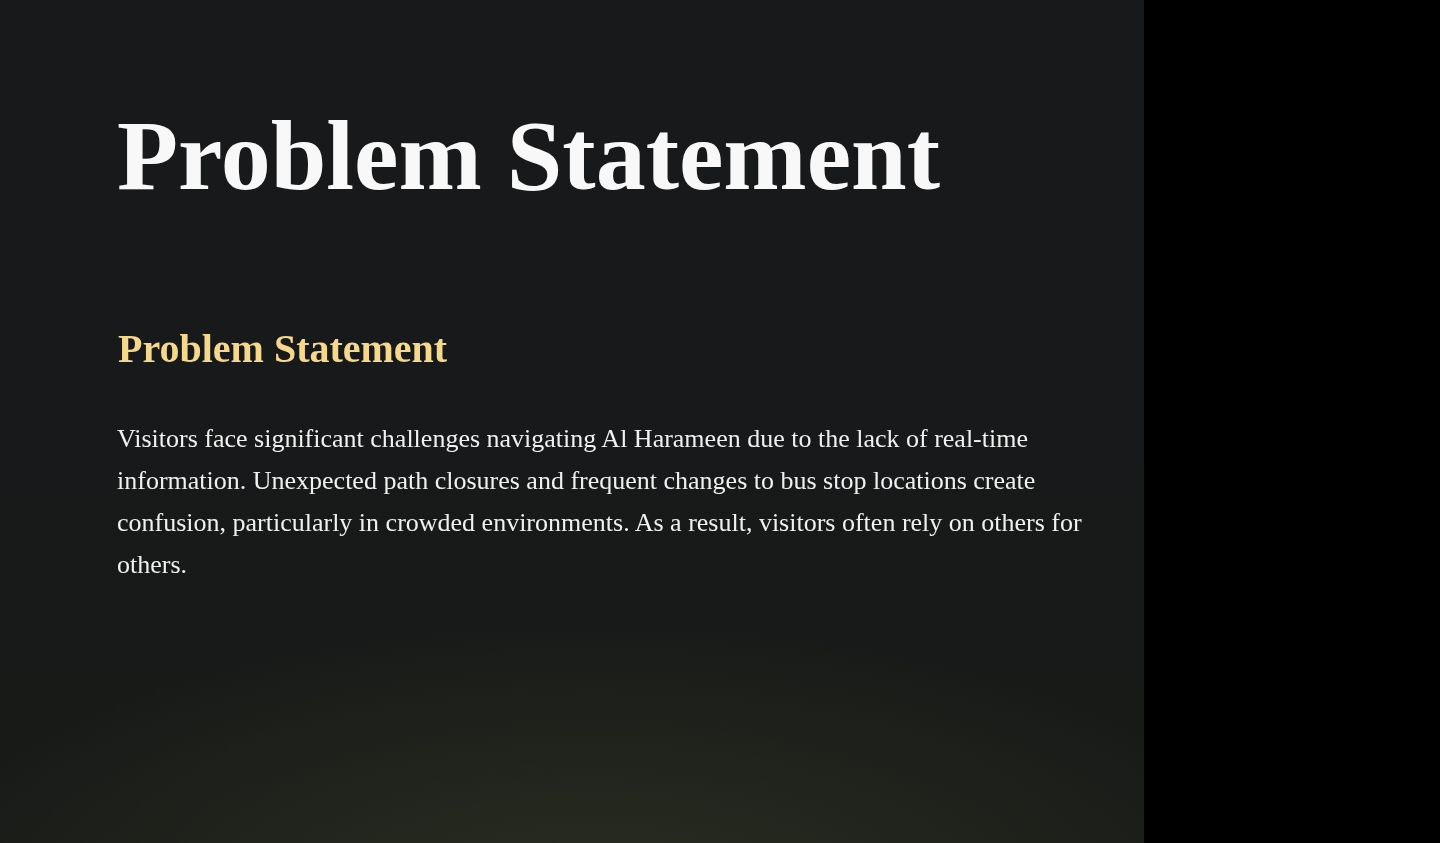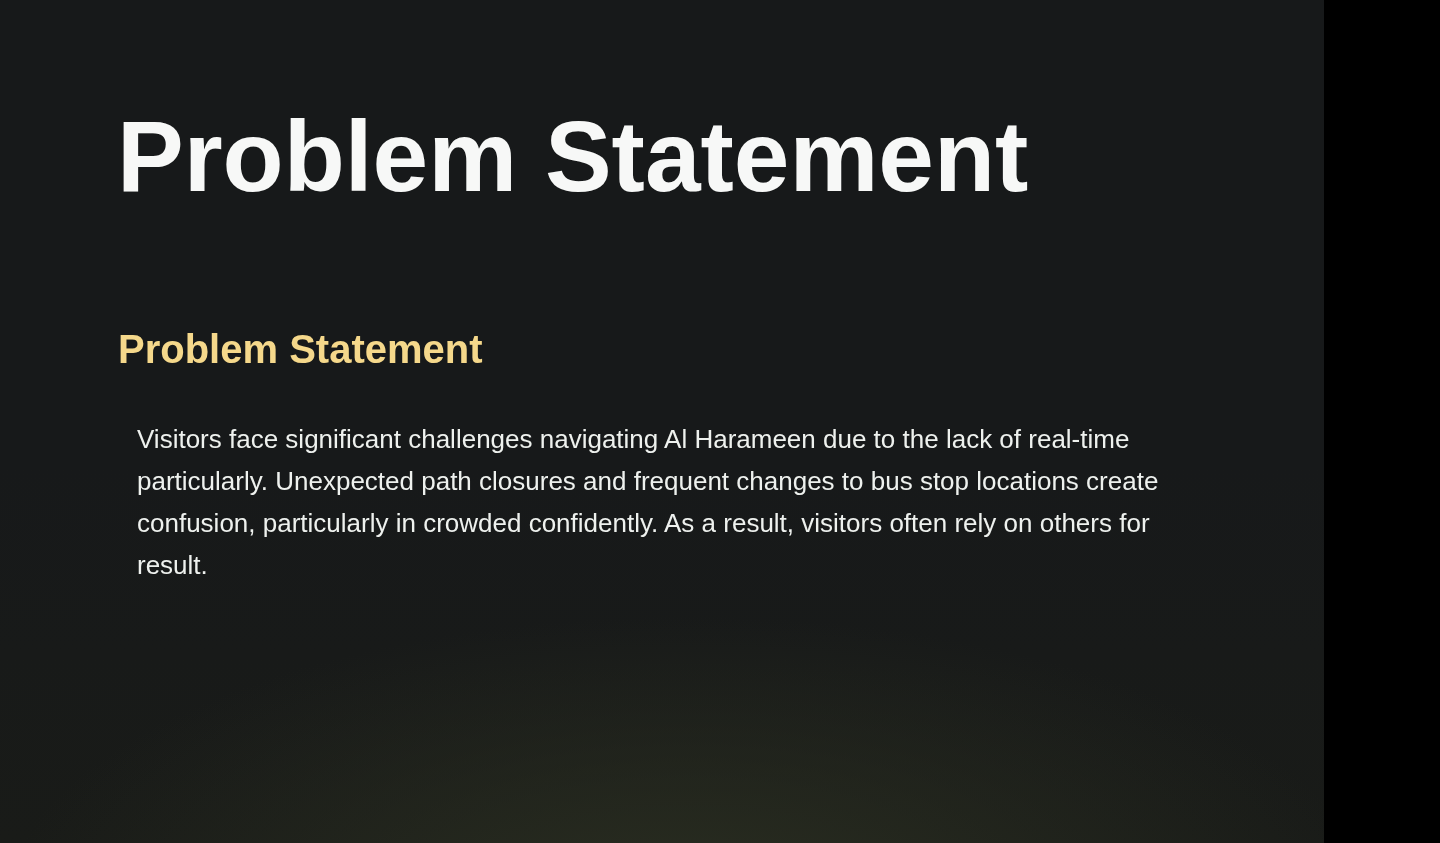--- a/index.html
+++ b/index.html
@@ -2,24 +2,24 @@
 <html><head>
 <meta charset="utf-8">
 <style>
   html, body {
     margin: 0;
     padding: 0;
     background: #000;
   }
   .slide {
     position: relative;
-    width: 1324px;
+    width: 1144px;
     height: 843px;
     overflow: hidden;
-    font-family: Liberation Sans, sans-serif;
+    font-family: Liberation Serif, serif;
     background-color: var(--bg, #17191a);
     background-image:
       radial-gradient(ellipse 980px 420px at 52% 108%, var(--glow, #2a2e21) 0%, rgba(23,25,26,0) 70%),
       linear-gradient(180deg, #17191a 0%, #17191a 55%, #191b18 100%);
   }
   .slide-title {
     position: absolute;
     left: 117px;
     top: 106px;
     margin: 0;
@@ -43,33 +43,32 @@
   }
   .body-paragraph {
     position: absolute;
     left: 117px;
     top: 418px;
     width: 1180px;
     font-size: 26px;
     line-height: 42px;
     font-weight: normal;
     color: var(--body, #eef1ee);
-    margin-left: 20px;
   }
   .body-line {
     white-space: nowrap;
   }
 </style>
 </head>
 <body>
 
 <div class="slide" style="--bg: #17191a; --glow: #2a2e21; --title: #f7f8f7; --heading: #f5d88b; --body: #eef1ee;">
   <h1 class="slide-title">Problem Statement</h1>
 
   <h2 class="section-heading">Problem Statement</h2>
 
   <div class="body-paragraph">
     <div class="body-line">Visitors face significant challenges navigating Al Harameen due to the lack of real-time</div>
-    <div class="body-line">particularly. Unexpected path closures and frequent changes to bus stop locations create</div>
-    <div class="body-line">confusion, particularly in crowded confidently. As a result, visitors often rely on others for</div>
-    <div class="body-line">result.</div>
+    <div class="body-line">information. Unexpected path closures and frequent changes to bus stop locations create</div>
+    <div class="body-line">confusion, particularly in crowded environments. As a result, visitors often rely on others for</div>
+    <div class="body-line">others.</div>
   </div>
 </div>
 
 </body></html>

